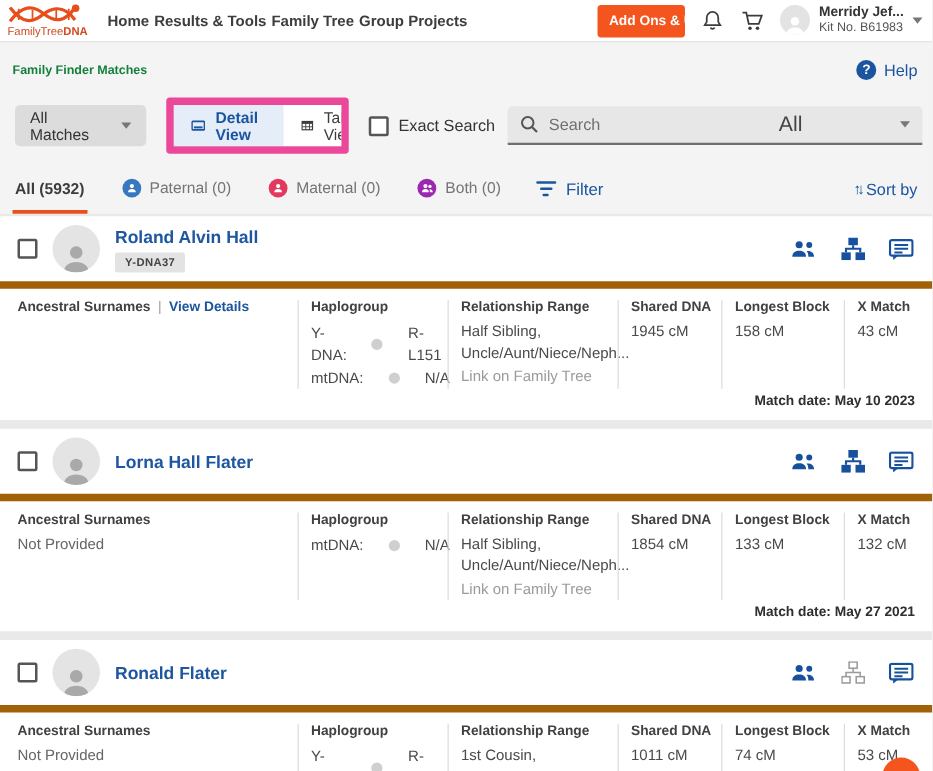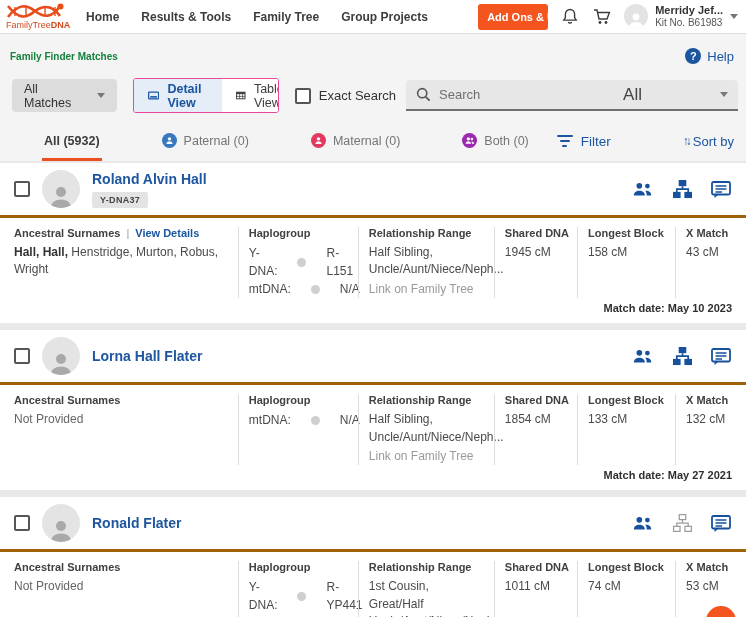--- a/index.html
+++ b/index.html
@@ -5,21 +5,21 @@
   * { margin:0; padding:0; box-sizing:border-box; }
   html,body { font-family:"Liberation Sans", sans-serif; }
   .page { position:relative; width:746px; height:617px; background:#e9e9e9; overflow:hidden; }
 
   
   .topbar { height:34px; background:#fff; border-bottom:1px solid #ddd; display:flex; align-items:center; padding:0 8px 0 6px; }
   .logo { display:flex; flex-direction:column; align-items:flex-start; margin-right:18px; width:62px; }
   .logo svg { display:block; }
   .logo-text { font-size:9px; color:#cf4a1e; letter-spacing:0; line-height:1; margin-top:1px; white-space:nowrap; }
   .logo-text b { font-weight:bold; }
-  .mainnav { display:flex; gap:22px; align-items:flex-start; }
+  .mainnav { display:flex; gap:4px; align-items:flex-start; }
   .mainnav a { font-size:12px; font-weight:bold; color:#3d3d3d; text-decoration:none; white-space:nowrap; cursor:pointer; }
   .topbar-right { margin-left:auto; display:flex; align-items:center; gap:12px; }
   .addons-btn { background:#f4541d; color:#fff; font-size:11px; font-weight:bold; border:none; border-radius:3px; padding:7px 9px; white-space:nowrap; max-width:70px; overflow:hidden; cursor:pointer; }
   .icon-btn { width:20px; height:20px; display:flex; align-items:center; justify-content:center; cursor:pointer; }
   .user-chip { display:flex; align-items:center; gap:7px; cursor:pointer; }
   .avatar-sm { width:24px; height:24px; border-radius:50%; background:#e3e3e3; overflow:hidden; display:flex; align-items:flex-end; justify-content:center; }
   .user-meta { display:flex; flex-direction:column; line-height:1.15; }
   .user-name { font-size:11px; font-weight:bold; color:#333; }
   .user-kit { font-size:10px; color:#555; }
   .chev { width:0; height:0; border-left:4px solid transparent; border-right:4px solid transparent; border-top:5px solid #777; }
@@ -27,46 +27,46 @@
   
   .band { background:#f4f4f4; }
   .titlebar { display:flex; align-items:center; padding:14px 12px 10px 10px; }
   .page-title { font-size:10px; color:#15803d; font-weight:bold; }
   .help-wrap { margin-left:auto; display:flex; align-items:center; gap:6px; cursor:pointer; }
   .help-q { width:16px; height:16px; border-radius:50%; background:#1b55a0; color:#fff; font-size:11px; font-weight:bold; display:flex; align-items:center; justify-content:center; }
   .help-label { font-size:13px; color:#1b55a0; }
 
   .toolbar { display:flex; align-items:center; padding:4px 8px 10px 12px; }
   .matches-dd { background:#dcdcdc; border-radius:4px; height:33px; display:flex; align-items:center; gap:26px; padding:0 12px; font-size:12.5px; color:#333; cursor:pointer; }
-  .view-group { display:flex; border:1px solid #ec4899; border-radius:3px; overflow:hidden; margin-left:16px; background:#fff; }
+  .view-group { display:flex; border:6px solid #ec4899; border-radius:3px; overflow:hidden; margin-left:16px; background:#fff; }
   .view-btn { display:flex; align-items:center; gap:8px; font-size:12.5px; padding:0 14px; height:33px; cursor:pointer; background:#fff; color:#3d3d3d; }
   .view-btn.active { background:#e4edf8; color:#1b55a0; font-weight:bold; }
   .exact-wrap { display:flex; align-items:center; gap:8px; margin-left:16px; cursor:pointer; }
   .cb { width:16px; height:16px; border:2px solid #555; border-radius:2px; background:#fff; display:inline-block; flex:0 0 auto; cursor:pointer; }
   .exact-label { font-size:13px; color:#333; white-space:nowrap; }
   .searchbar { margin-left:10px; flex:1; height:31px; background:#e7e7e7; border-bottom:2px solid #6f6f6f; border-radius:4px 4px 0 0; display:flex; align-items:center; padding:0 10px; gap:8px; }
   .search-input { flex:1; background:transparent; border:none; outline:none; font-size:13px; color:#333; min-width:40px; }
   .search-input::placeholder { color:#6f6f6f; }
   .search-scope { font-size:17px; color:#444; margin-right:70px; }
 
   
   .tabsrow { display:flex; align-items:center; padding:2px 12px 0 10px; background:#f4f4f4; }
-  .tab { display:flex; align-items:flex-end; gap:7px; font-size:12.5px; color:#757575; padding:8px 2px 10px; margin-right:26px; cursor:pointer; border-bottom:3px solid transparent;margin-left:32px; }
+  .tab { display:flex; align-items:flex-start; gap:7px; font-size:12.5px; color:#757575; padding:8px 2px 10px; margin-right:26px; cursor:pointer; border-bottom:3px solid transparent; }
   .tab.active { color:#3c3c3c; font-weight:bold; border-bottom-color:#e8501e; }
   .dot-ic { width:15px; height:15px; border-radius:50%; display:flex; align-items:center; justify-content:center; }
   .filter-btn { display:flex; align-items:center; gap:8px; color:#1b55a0; font-size:13.5px; padding-bottom:4px; cursor:pointer; }
   .filter-ic { display:flex; flex-direction:column; gap:3px; align-items:center; }
   .filter-ic i { display:block; height:2px; background:#1b55a0; border-radius:1px; }
   .sortby { margin-left:auto; display:flex; align-items:center; gap:4px; color:#1b55a0; font-size:13px; padding-bottom:4px; cursor:pointer; }
   .sort-arrows { font-size:12px; letter-spacing:-3px; color:#1b55a0; font-weight:bold; }
 
   
   .card { background:#fff; margin-top:2px; margin-bottom:7px; }
   .card:first-of-type { margin-top:2px; }
-  .card-head { display:flex; align-items:center; padding:7px 14px 7px 14px; border-bottom:3px solid #a16207; min-height:50px; }
+  .card-head { display:flex; align-items:center; padding:7px 14px 7px 14px; border-bottom:6px solid #a16207; min-height:50px; }
   .card-head .cb { margin-right:12px; }
   .avatar { width:38px; height:38px; border-radius:50%; background:#e4e4e4; overflow:hidden; display:flex; align-items:flex-end; justify-content:center; flex:0 0 auto; }
   .name-wrap { margin-left:12px; display:flex; flex-direction:column; }
   .mname { font-size:14px; font-weight:bold; color:#1e56a0; text-decoration:none; cursor:pointer; }
   .badges { display:flex; gap:6px; margin-top:5px; }
   .badge { background:#e3e3e3; color:#454545; font-size:9px; font-weight:bold; letter-spacing:.3px; padding:3px 8px; border-radius:2px; white-space:nowrap; }
   .head-icons { margin-left:auto; display:flex; gap:17px; align-items:center; }
   .hicon { width:22px; height:20px; display:flex; align-items:center; justify-content:center; cursor:pointer; }
 
   .card-body { display:flex; padding:9px 0 2px 14px; }
@@ -280,21 +280,20 @@
         </span>
       </div>
     </div>
     <div class="card-body">
       <div class="col col-surnames">
         <div class="label-row">
           <span class="col-label">Ancestral Surnames</span>
           <span class="pipe">|</span>
           <a class="view-details">View Details</a>
         </div>
-        <div class="col-value"><b>Hall, Hall,</b><span> Henstridge, Murton, Robus, Wright</span></div>
       </div>
       <div class="col col-haplo">
         <div class="col-label">Haplogroup</div>
         <div class="haplo-row">
             <span>Y-DNA:</span>
             <span class="info-dot"></span>
             <span>R-L151</span>
           </div>
         <div class="haplo-row">
             <span>mtDNA:</span>

